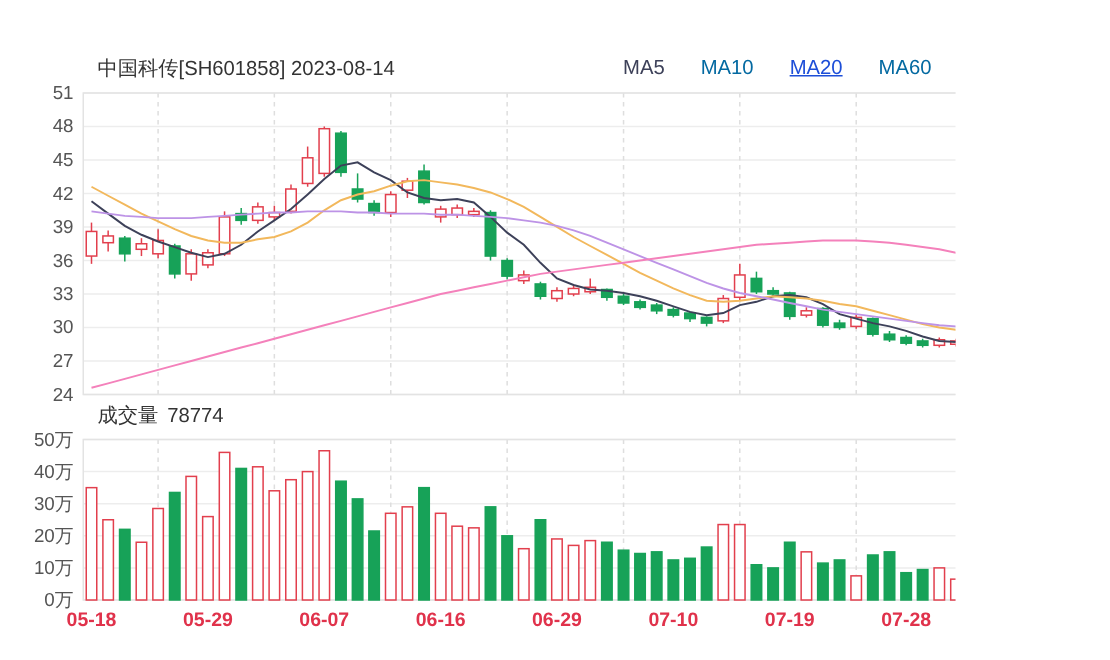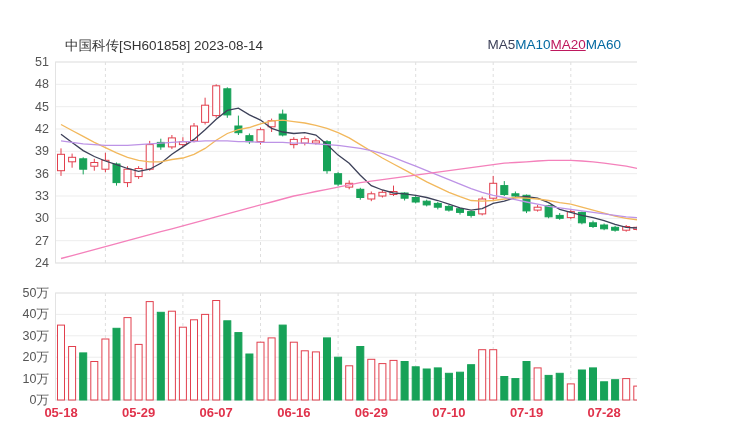--- a/index.html
+++ b/index.html
@@ -1,35 +1,38 @@
 <!DOCTYPE html>
 <html><head>
 <meta charset="utf-8">
 <style>
   html,body{margin:0;padding:0;background:#fff;}
   .stage{position:relative;width:637px;height:440px;background:#fff;overflow:hidden;
          font-family:"Liberation Sans","DejaVu Sans",sans-serif;}
   .chart-title{position:absolute;left:65px;top:37px;font-size:13.5px;color:#333;white-space:nowrap;}
-  .legend{position:absolute;right:16px;top:37px;display:flex;font-size:13.5px;}
+  .legend{position:absolute;right:16px;top:37px;display:flex;gap:24px;font-size:13.5px;}
   .legend span{cursor:pointer;}
   .vol-header{position:absolute;left:65px;top:268px;font-size:13.5px;color:#333;white-space:nowrap;}
   .vol-header .num{margin-left:6px;}
   svg.plot{position:absolute;left:0;top:0;}
 </style>
 </head>
 <body>
 
 <div class="stage">
   <div class="chart-title">中国科传[SH601858] 2023-08-14</div>
   <div class="legend" id="legend">
       <span style="color: rgb(61, 65, 89);">MA5</span>
       <span style="color: #0369a1;">MA10</span>
-      <span style="color: #be185d; text-decoration: underline;">MA20</span>
+      <span style="color: #1d4ed8; text-decoration: underline;">MA20</span>
       <span style="color: #0369a1;">MA60</span>
     </div>
+  <div class="vol-header">
+    <span>成交量</span><span class="num">78774</span>
+  </div>
   <svg class="plot" id="plot" width="740" height="440">
       <line x1="55.5" y1="62" x2="731.5" y2="62" stroke="#ededed"></line>
       <text x="49" y="66" text-anchor="end" font-size="12.5" fill="#555555">51</text>
       <line x1="55.5" y1="84.3" x2="731.5" y2="84.3" stroke="#ededed"></line>
       <text x="49" y="88.3" text-anchor="end" font-size="12.5" fill="#555555">48</text>
       <line x1="55.5" y1="106.7" x2="731.5" y2="106.7" stroke="#ededed"></line>
       <text x="49" y="110.7" text-anchor="end" font-size="12.5" fill="#555555">45</text>
       <line x1="55.5" y1="129" x2="731.5" y2="129" stroke="#ededed"></line>
       <text x="49" y="133" text-anchor="end" font-size="12.5" fill="#555555">42</text>
       <line x1="55.5" y1="151.3" x2="731.5" y2="151.3" stroke="#ededed"></line>

